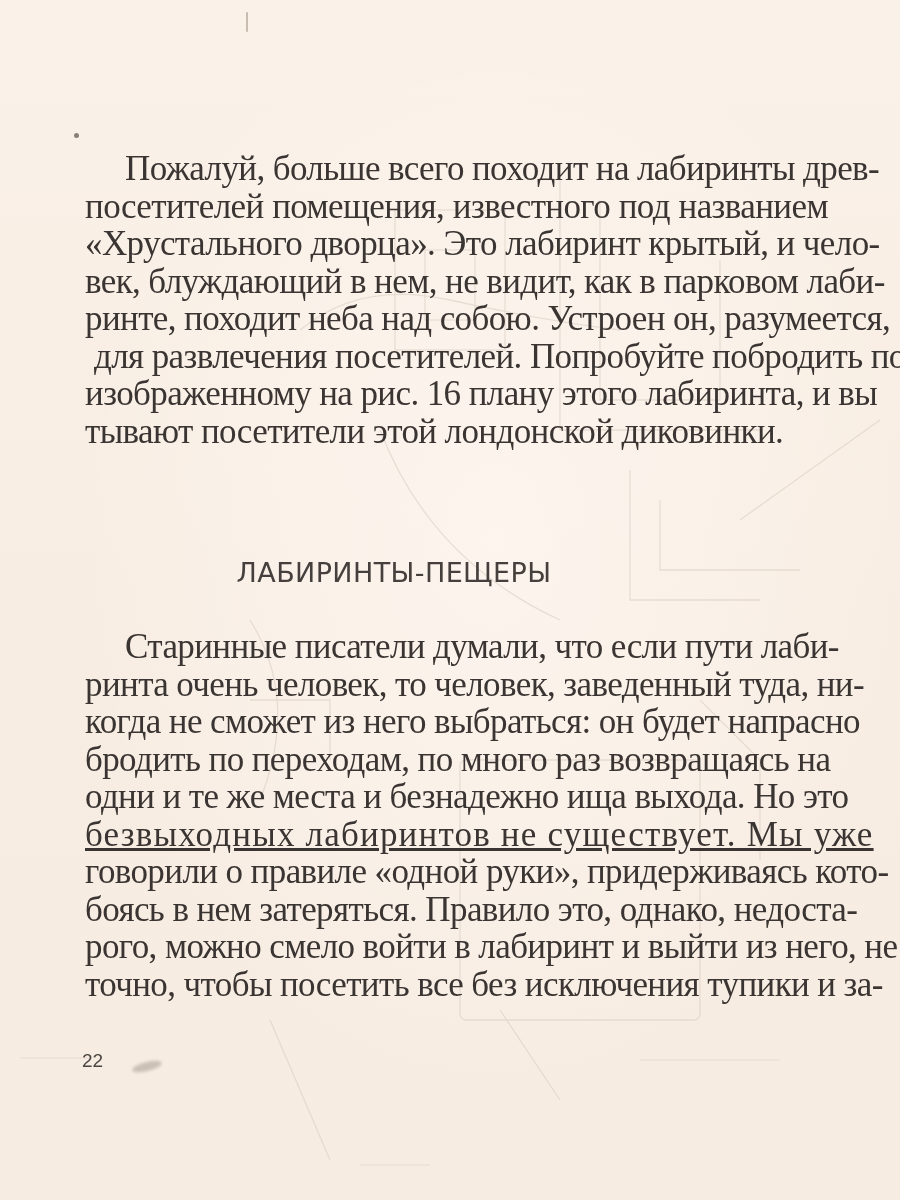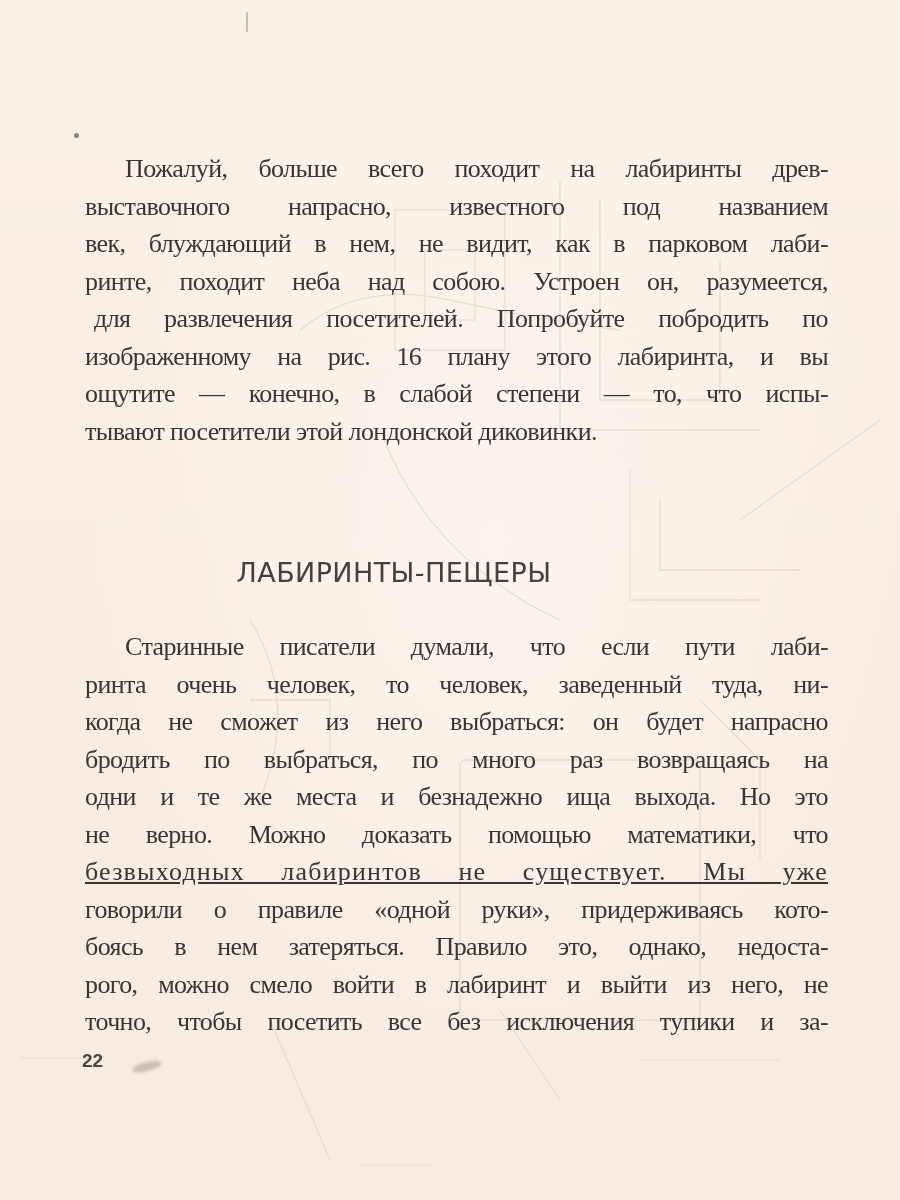--- a/index.html
+++ b/index.html
@@ -32,21 +32,21 @@
     .speck {
       position: absolute;
       border-radius: 50%;
       background: #8a8078;
     }
     .text-block {
       position: absolute;
       left: 85px;
       width: 743px;
       font-family: "Liberation Serif", "DejaVu Serif", serif;
-      font-size: 26px;
+      font-size: 35px;
       color: #3a3532;
       letter-spacing: -0.6px;
     }
     .line {
       display: block;
       height: 37.5px;
       line-height: 37.5px;
       white-space: nowrap;
       text-align: justify;
       text-align-last: justify;
@@ -70,21 +70,21 @@
       font-family: "DejaVu Sans", "Liberation Sans", sans-serif;
       font-size: 27px;
       color: #45403d;
       letter-spacing: 0.4px;
     }
     .page-number {
       position: absolute;
       left: 82px;
       top: 1050px;
       font-family: "Liberation Sans", "DejaVu Sans", sans-serif;
-      font-weight: bold;
+      font-weight: normal;
       font-size: 19px;
       color: #4a4643;
     }
     .smudge {
       position: absolute;
       left: 132px;
       top: 1062px;
       width: 30px;
       height: 9px;
       border-radius: 50%;
@@ -123,38 +123,37 @@
       <path d="M360 1165 L430 1165"></path>
       <path d="M860 1290 L900 1290"></path>
     </g>
   </svg>
 
   <div class="speck" style="left:74px;top:133px;width:5px;height:5px;"></div>
   <div class="speck" style="left:246px;top:12px;width:2px;height:20px;border-radius:1px;background:#c9bdb2;"></div>
 
   <div class="text-block" style="top:150px;">
     <span class="line indent" style="display: block;">Пожалуй, больше всего походит на лабиринты древ-</span>
-    <span class="line" style="display: block;">выставочного напрасно, известного под названием</span>
+    <span class="line" style="display: block;">посетителей помещения, известного под названием</span>
+    <span class="line" style="display: block;">«Хрустального дворца». Это лабиринт крытый, и чело-</span>
     <span class="line" style="display: block;">век, блуждающий в нем, не видит, как в парковом лаби-</span>
     <span class="line" style="display: block;">ринте, походит неба над собою. Устроен он, разумеется,</span>
     <span class="line" style="display: block; margin-left: 9px;">для развлечения посетителей. Попробуйте побродить по</span>
     <span class="line" style="display: block;">изображенному на рис. 16 плану этого лабиринта, и вы</span>
-    <span class="line" style="display: block;">ощутите — конечно, в слабой степени — то, что испы-</span>
     <span class="line last" style="display: block;">тывают посетители этой лондонской диковинки.</span>
   </div>
 
   <div class="heading">ЛАБИРИНТЫ-ПЕЩЕРЫ</div>
 
   <div class="text-block" style="top:628px;">
     <span class="line indent" style="display: block;">Старинные писатели думали, что если пути лаби-</span>
     <span class="line" style="display: block;">ринта очень человек, то человек, заведенный туда, ни-</span>
     <span class="line" style="display: block;">когда не сможет из него выбраться: он будет напрасно</span>
-    <span class="line" style="display: block;">бродить по выбраться, по много раз возвращаясь на</span>
+    <span class="line" style="display: block;">бродить по переходам, по много раз возвращаясь на</span>
     <span class="line" style="display: block;">одни и те же места и безнадежно ища выхода. Но это</span>
-    <span class="line" style="display: block;">не верно. Можно доказать помощью математики, что</span>
     <span class="line spaced" style="display: block; text-decoration: underline;">безвыходных лабиринтов не существует. Мы уже</span>
     <span class="line" style="display: block;">говорили о правиле «одной руки», придерживаясь кото-</span>
     <span class="line" style="display: block;">боясь в нем затеряться. Правило это, однако, недоста-</span>
     <span class="line" style="display: block;">рого, можно смело войти в лабиринт и выйти из него, не</span>
     <span class="line" style="display: block;">точно, чтобы посетить все без исключения тупики и за-</span>
   </div>
 
   <div class="page-number">22</div>
   <div class="smudge"></div>
 

